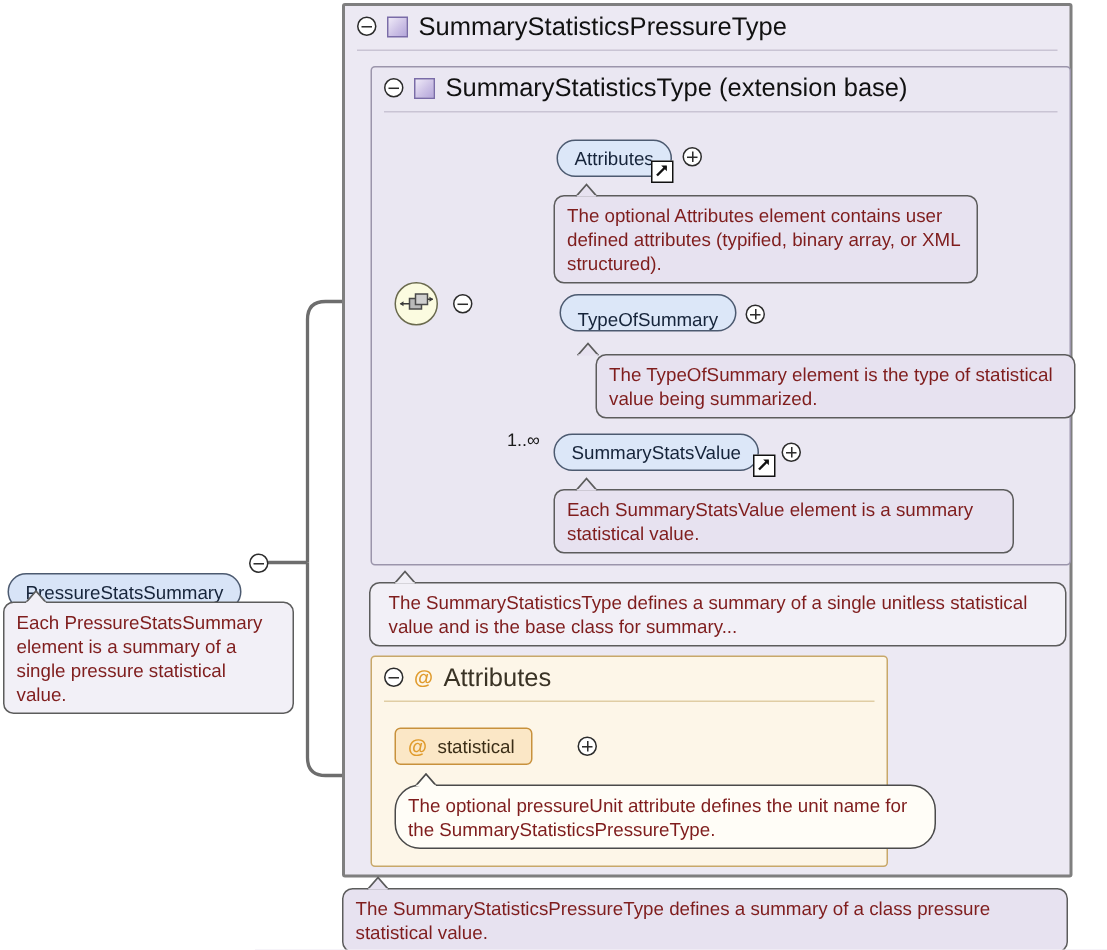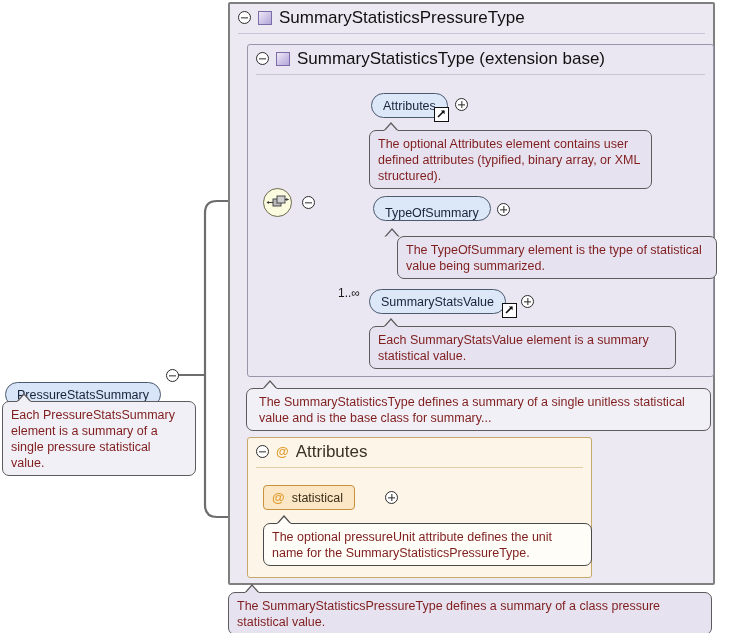--- a/index.html
+++ b/index.html
@@ -251,21 +251,21 @@
   </div>
   <div class="hdr-rule" style="top:29px;background:#e0cda4;"></div>
 </div>
 
 <div class="node attr-node" style="left:263px;top:485px;">
   <span class="at-glyph">@</span>
   <span>statistical</span>
 </div>
 <div class="exp plus" style="position:absolute;left:385px;top:491px;"></div>
 
-<div class="ann cream" style="left:263px;top:523px;width:329px;">
+<div class="ann cream" style="left:263px;top:523px;width:361px;border-radius:17px;">
   <span>The optional pressureUnit attribute defines the unit name for the SummaryStatisticsPressureType.</span>
 </div>
 <div class="tail" style="left:276px;top:515px;">
   <svg width="17" height="10" viewBox="0 0 17 10">
     <path d="M1 9 L8 1 L15 9" fill="#fffdf7" stroke="#4a4a4a" stroke-width="1.2"></path>
     <path d="M1.5 9.2 H14.5" stroke="#fffdf7" stroke-width="2"></path>
   </svg>
 </div>
 
 <div class="node root" style="left:5px;top:362px;margin-top:20px;">

